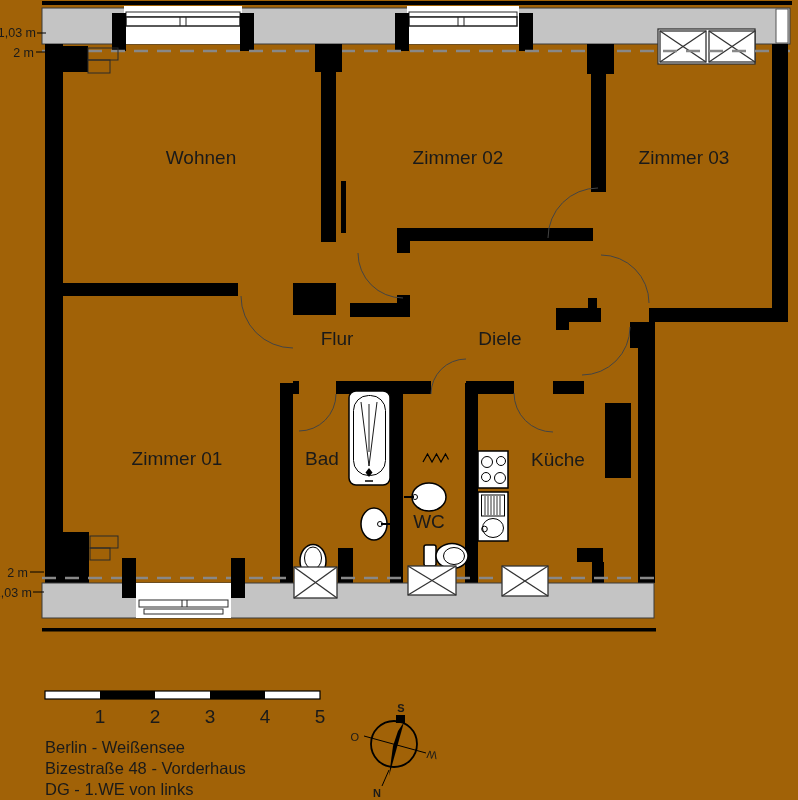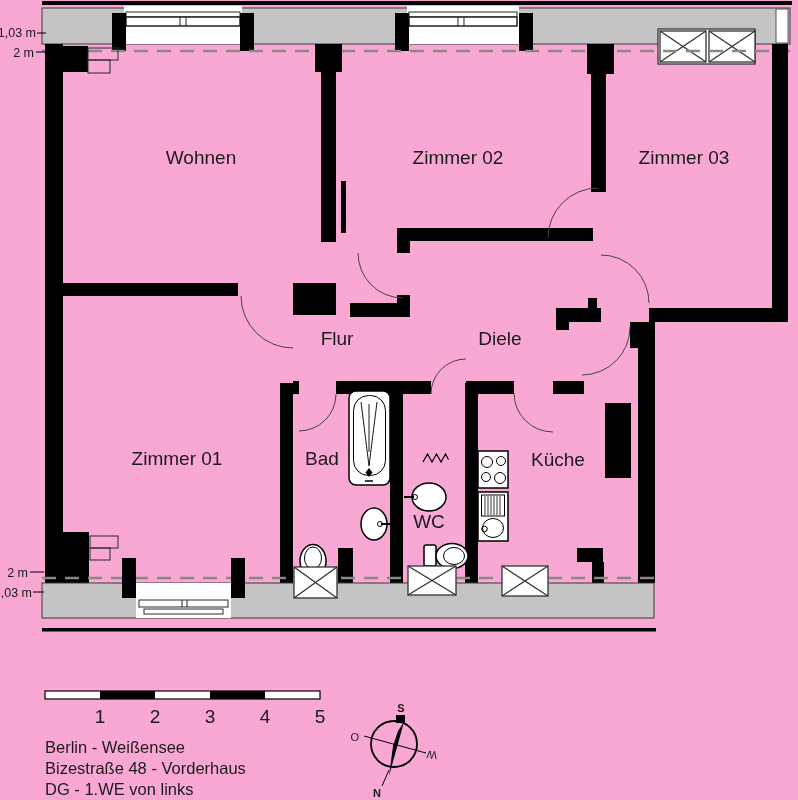--- a/index.html
+++ b/index.html
@@ -1,16 +1,16 @@
 <!DOCTYPE html>
 <html><head>
 <meta charset="utf-8">
 <style>
   html,body{margin:0;padding:0;background:#fff;}
-  .stage{position:relative;width:798px;height:800px;background:#f9a8d4;overflow:hidden;}
+  .stage{position:relative;width:798px;height:800px;background:#a16207;overflow:hidden;}
   svg{display:block;}
   text{font-family:"Liberation Sans","DejaVu Sans",sans-serif;fill:#1a1a1a;}
   .room-label{font-size:19px;}
   .meas-label{font-size:12.5px;}
   .scale-num{font-size:19px;}
   .addr{font-size:16.5px;}
   .compass-label{font-size:11px;}
   .w{fill:#000;}
   .thin{fill:none;stroke:#2a2a2a;stroke-width:1;}
   .arc{fill:none;stroke:#444;stroke-width:1;}

